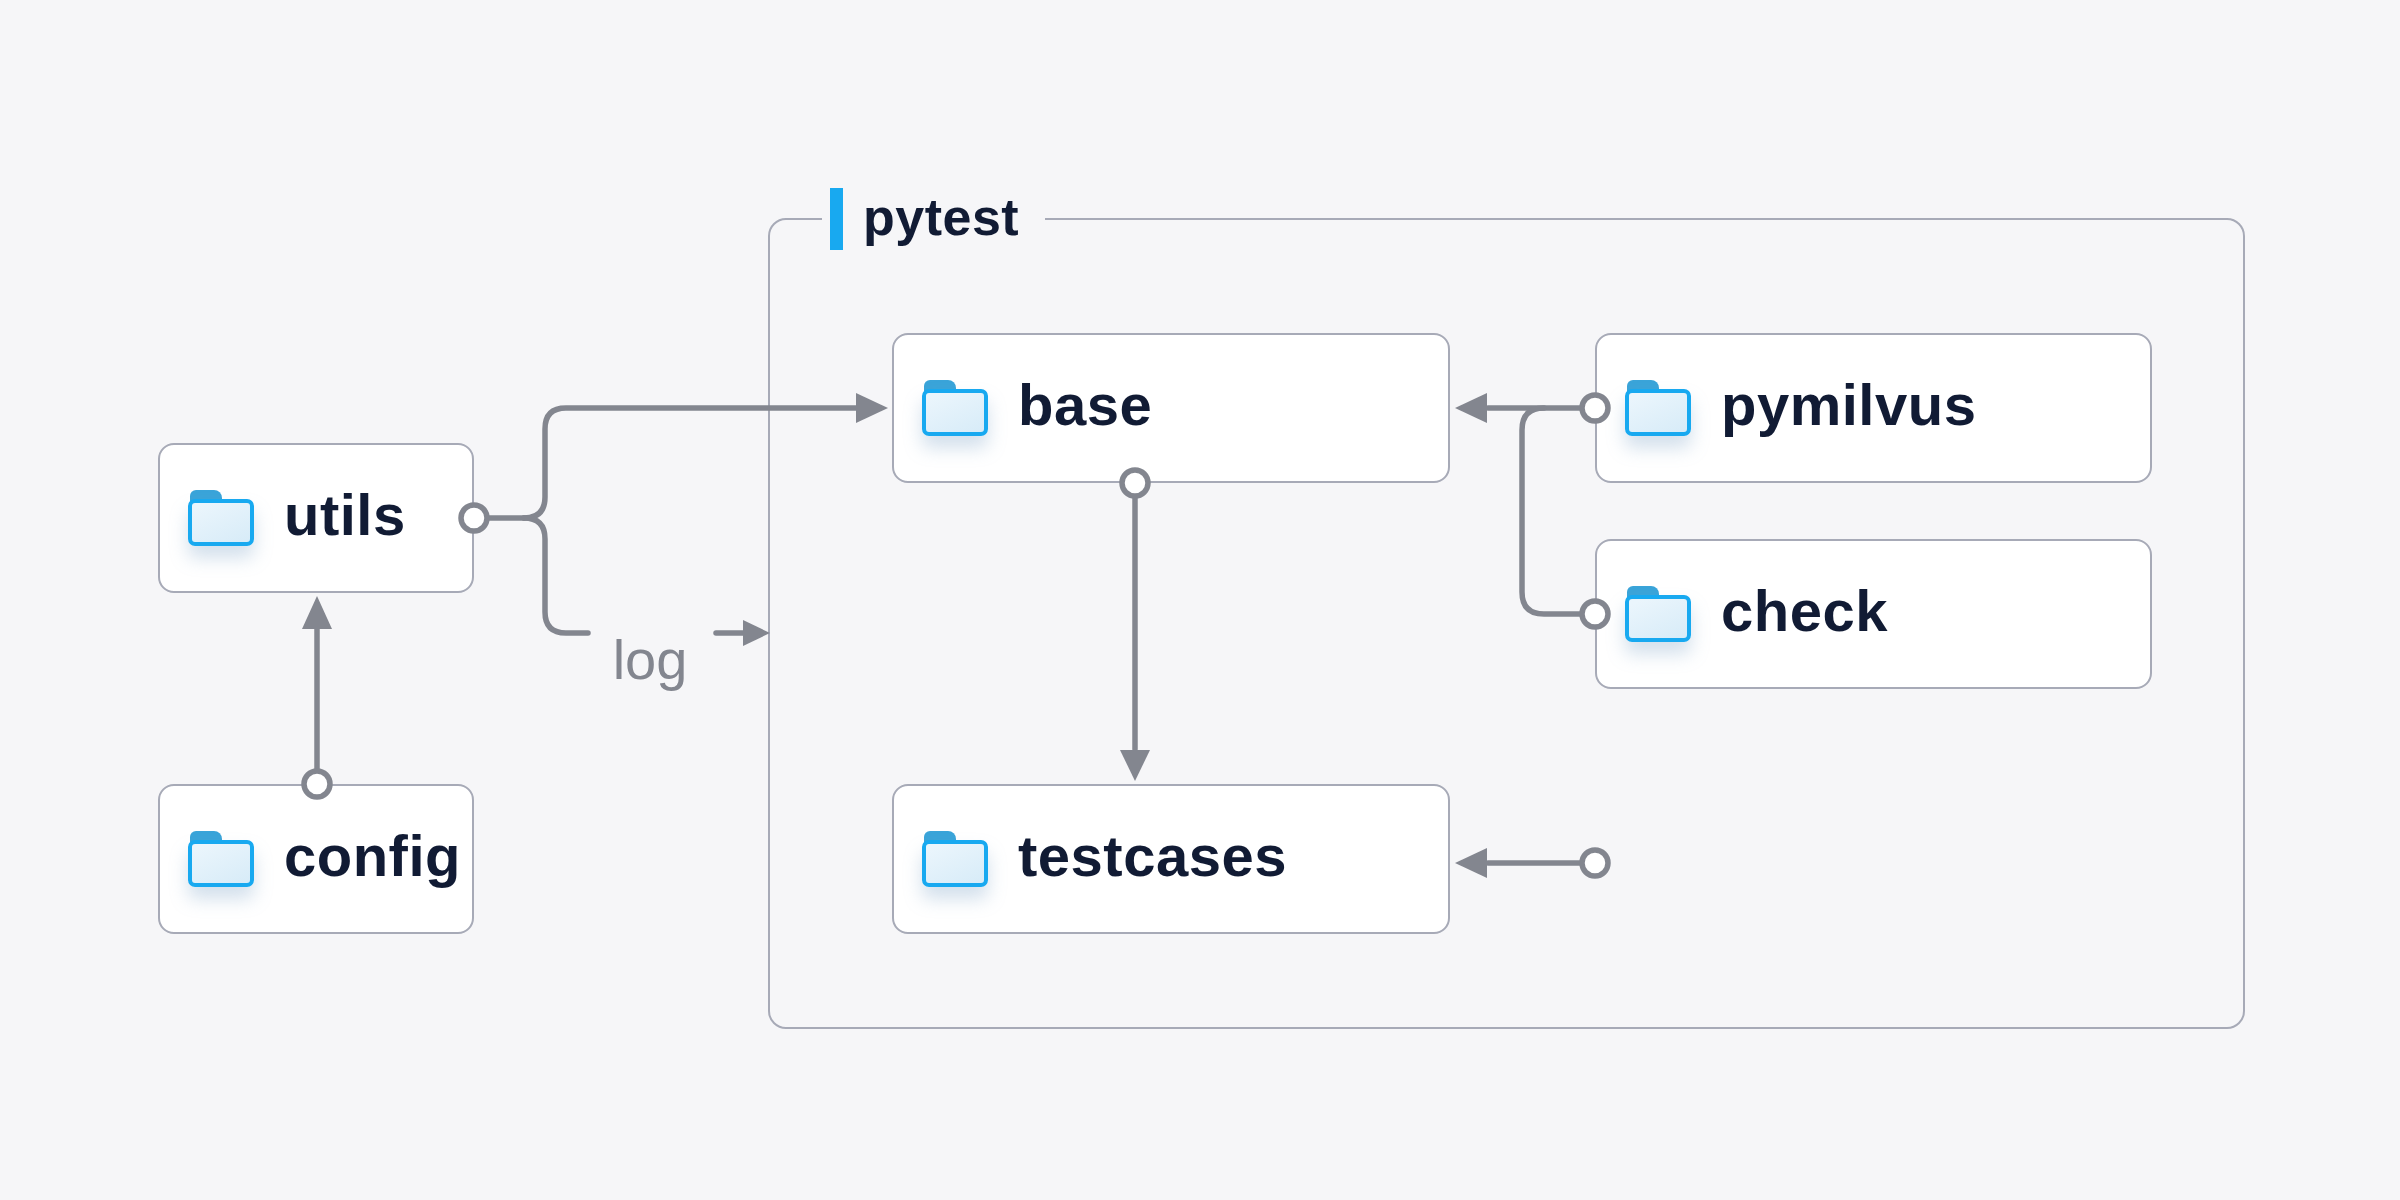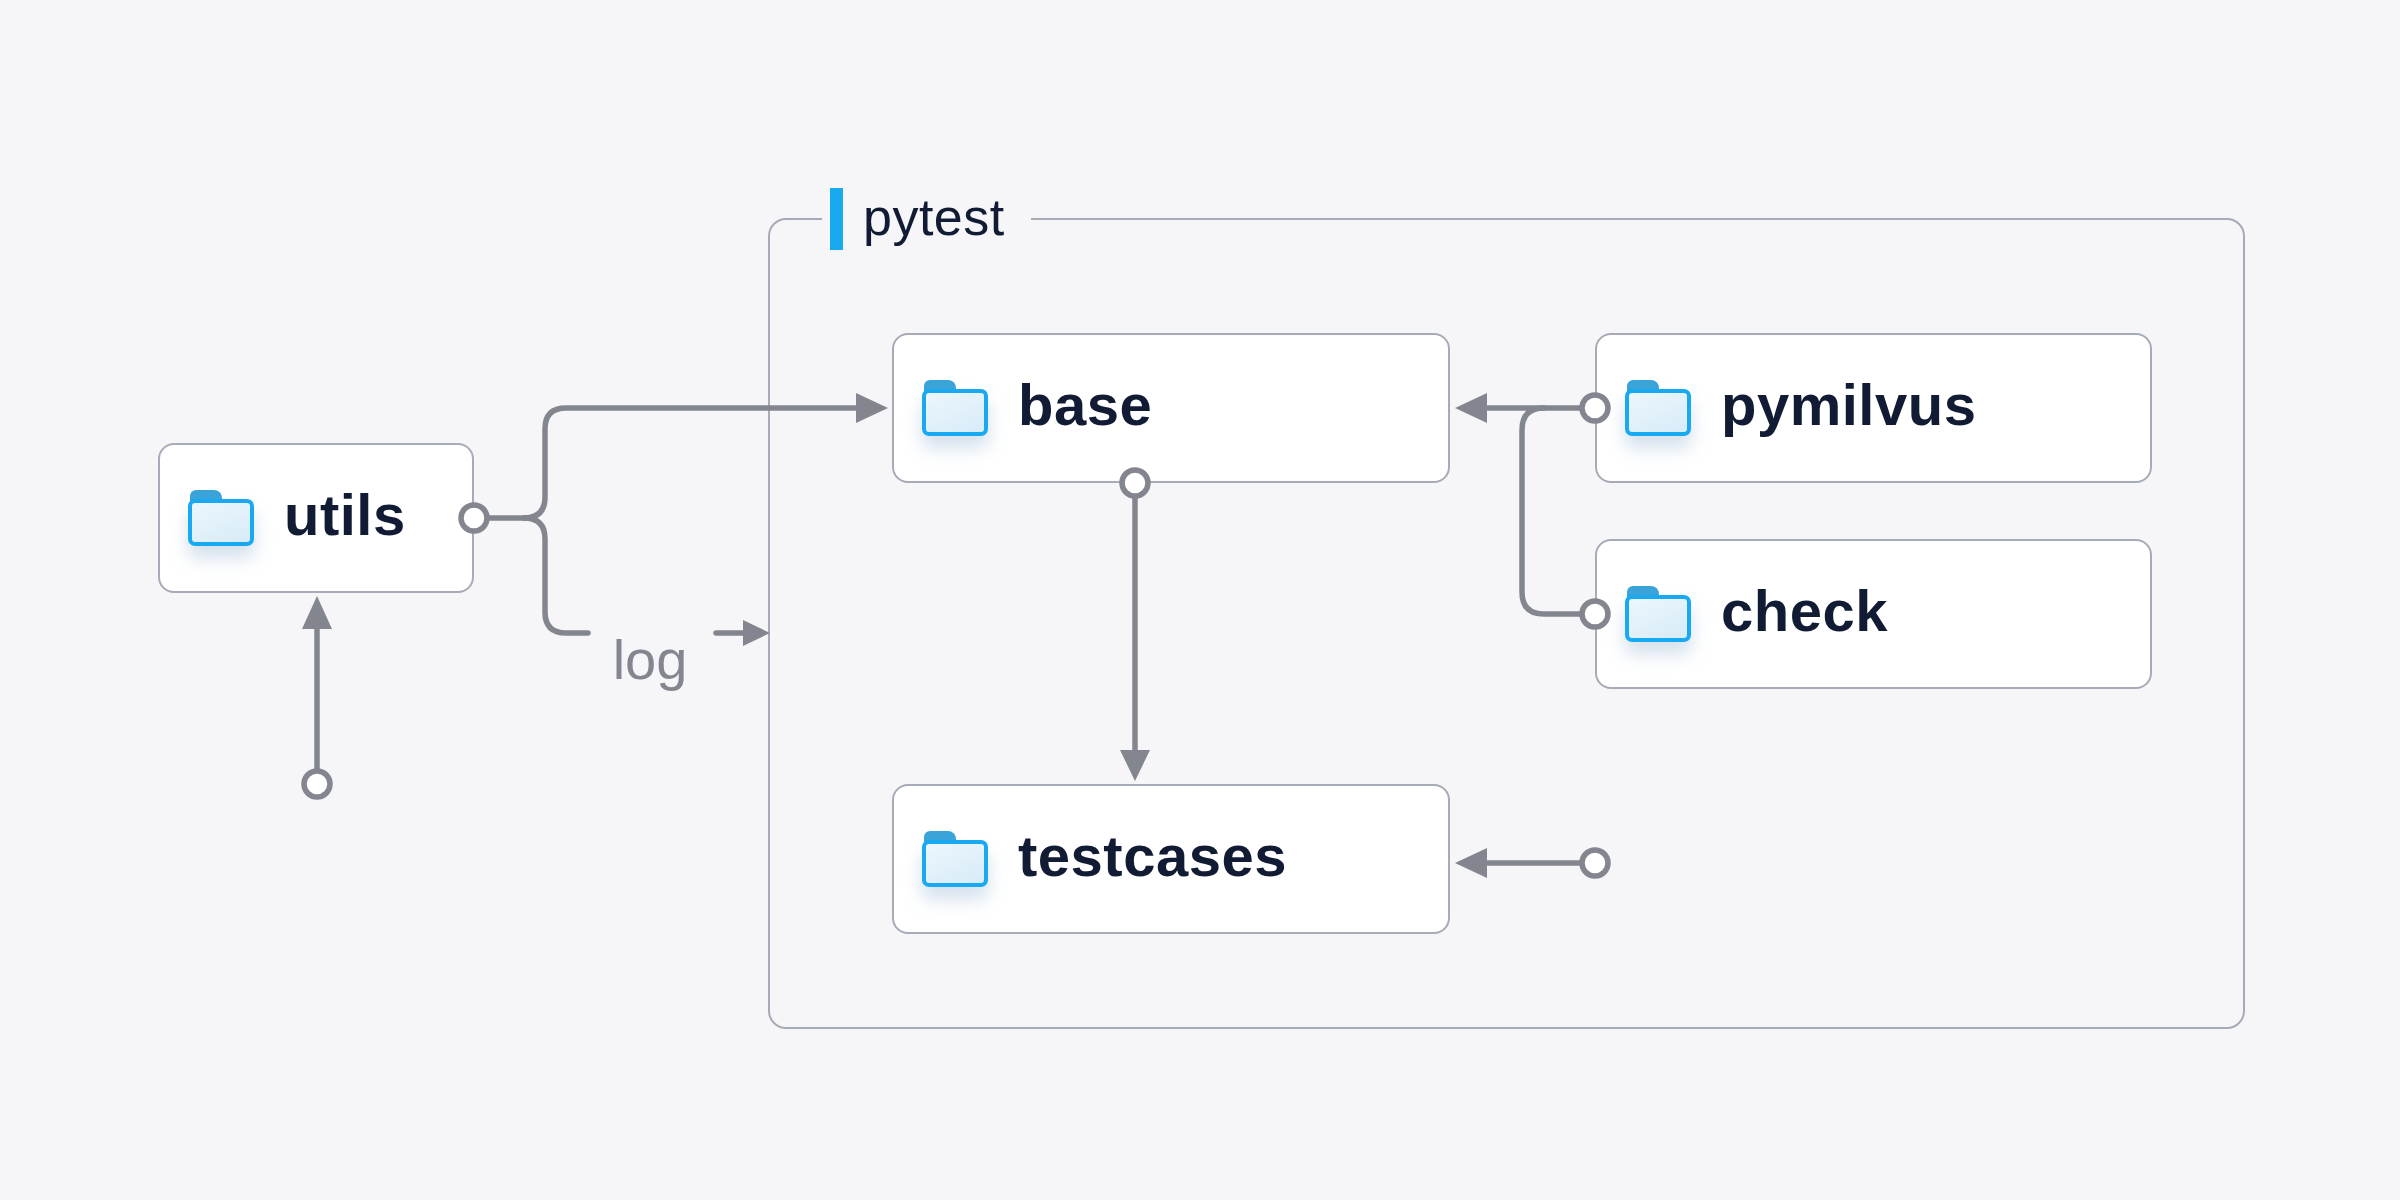--- a/index.html
+++ b/index.html
@@ -30,21 +30,21 @@
     border:2.5px solid var(--node-border);border-radius:18px;
     box-sizing:border-box;
   }
   .group-label{
     position:absolute;left:52px;top:-33px;height:64px;
     display:flex;align-items:center;gap:20px;
     background:var(--bg);padding:0 26px 0 8px;
   }
   .accent-bar{display:block;width:13px;height:62px;background:var(--accent);}
   .group-title{
-    font-size:52px;font-weight:400;color:var(--ink);
+    font-size:52px;font-weight:700;color:var(--ink);
     letter-spacing:0.5px;line-height:1;padding-bottom:4px;
   }
 
   
   .node{
     position:absolute;box-sizing:border-box;
     display:flex;align-items:center;gap:30px;padding-left:28px;
     background:var(--node-fill);
     border:2.5px solid var(--node-border);border-radius:16px;
   }
@@ -100,20 +100,27 @@
   </div>
 
   <div class="node node-utils">
     <span class="folder">
         <span class="tab"></span>
         <span class="fbody"></span>
       </span>
     <span class="label">utils</span>
   </div>
 
+  <div class="node node-config">
+    <span class="folder">
+        <span class="tab"></span>
+        <span class="fbody"></span>
+      </span>
+    <span class="label">config</span>
+  </div>
 
   <div class="node node-base">
     <span class="folder">
         <span class="tab"></span>
         <span class="fbody"></span>
       </span>
     <span class="label">base</span>
   </div>
 
   <div class="node node-testcases">

